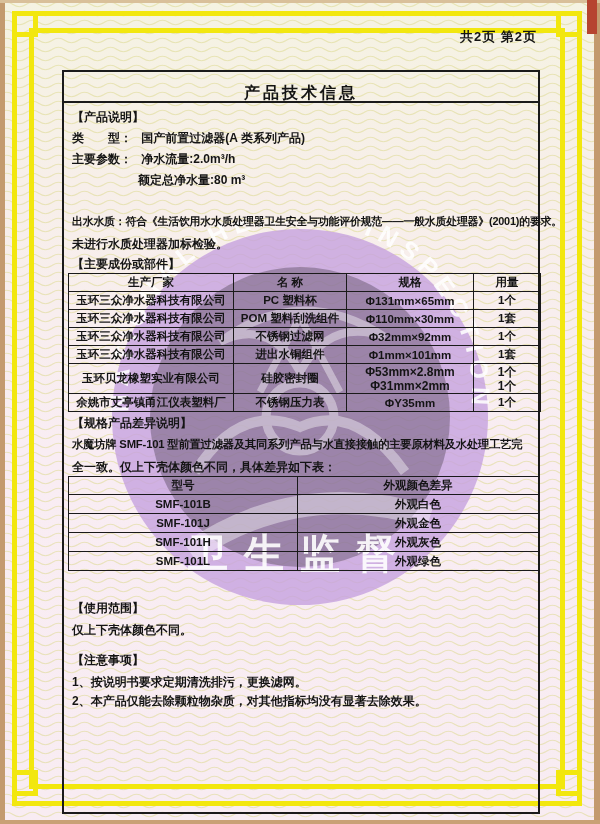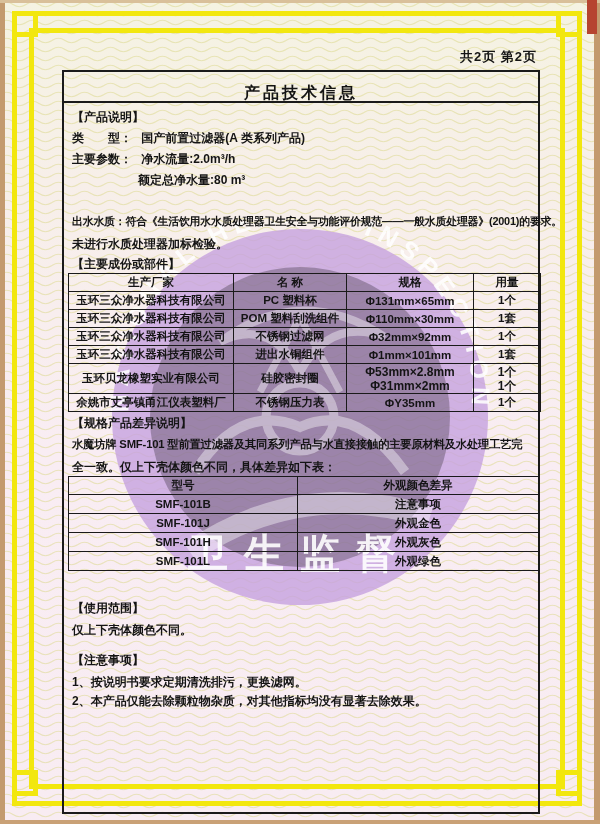--- a/index.html
+++ b/index.html
@@ -17,21 +17,21 @@
   .edge-bottom{left:0;bottom:0;width:600px;height:4px;background:#c9a176;}
   .edge-red{right:3px;top:0;width:10px;height:34px;background:#b64430;z-index:7;}
   .frame{position:absolute;border:5px solid #f2e70e;z-index:1;}
   .frame-outer{left:12px;top:11px;width:560px;height:785px;}
   .frame-inner{left:29px;top:28px;width:526px;height:751px;}
   .knot{position:absolute;width:16px;height:16px;border:5px solid #f2e70e;z-index:1;}
   .knot-tl{left:12px;top:11px;}
   .knot-tr{left:556px;top:11px;}
   .knot-bl{left:12px;top:770px;}
   .knot-br{left:556px;top:770px;}
-  .pagination{position:absolute;left:460px;top:48px;font-size:13px;z-index:4;letter-spacing:1px;}
+  .pagination{position:absolute;left:460px;top:28px;font-size:13px;z-index:4;letter-spacing:1px;}
   .title-box{
     position:absolute;left:62px;top:70px;width:478px;height:33px;
     border:2px solid #1a1a1a;box-sizing:border-box;z-index:3;
     display:flex;align-items:center;justify-content:center;
   }
   .title-box span{font-size:16px;letter-spacing:3px;margin-top:13px;}
   .content-box{
     position:absolute;left:62px;top:103px;width:478px;height:711px;
     border:2px solid #1a1a1a;border-top:none;box-sizing:border-box;z-index:3;
   }
@@ -182,21 +182,21 @@
     <div class="line" style="top:356px">全一致。仅上下壳体颜色不同，具体差异如下表：</div>
 
     <table class="t2">
       <tbody>
           <tr class="hd">
         <th class="c0">型号</th>
         <th class="c1">外观颜色差异</th>
       </tr>
       <tr>
         <td class="c0">SMF-101B</td>
-        <td class="c1">注意事项</td>
+        <td class="c1">外观白色</td>
       </tr>
       <tr>
         <td class="c0">SMF-101J</td>
         <td class="c1">外观金色</td>
       </tr>
       <tr>
         <td class="c0">SMF-101H</td>
         <td class="c1">外观灰色</td>
       </tr>
       <tr>

